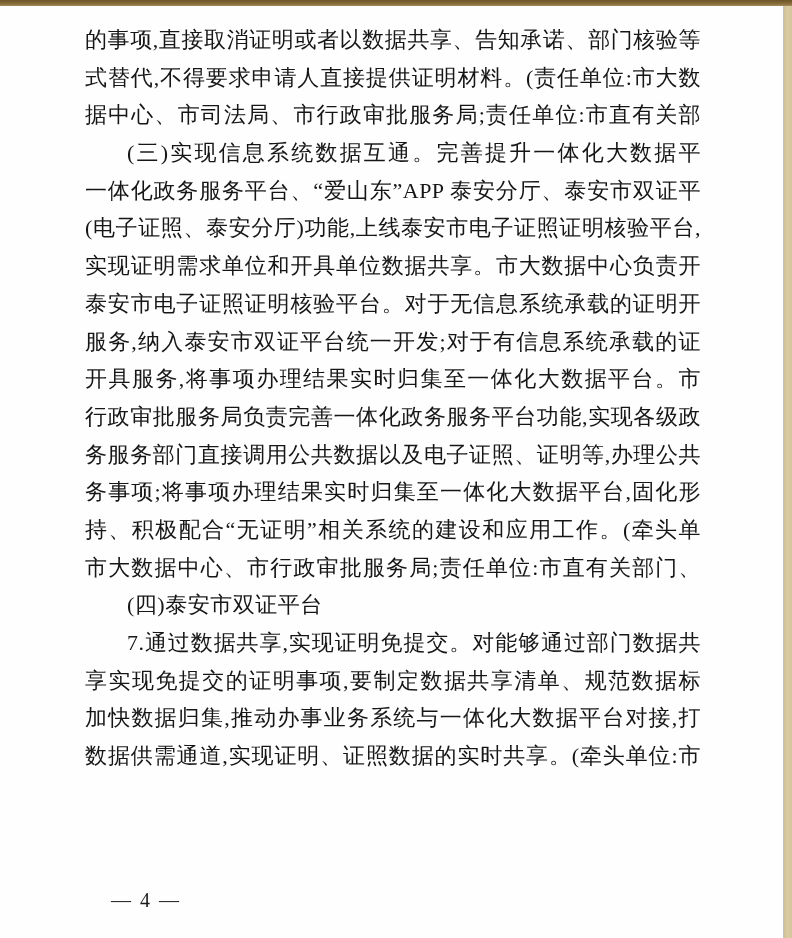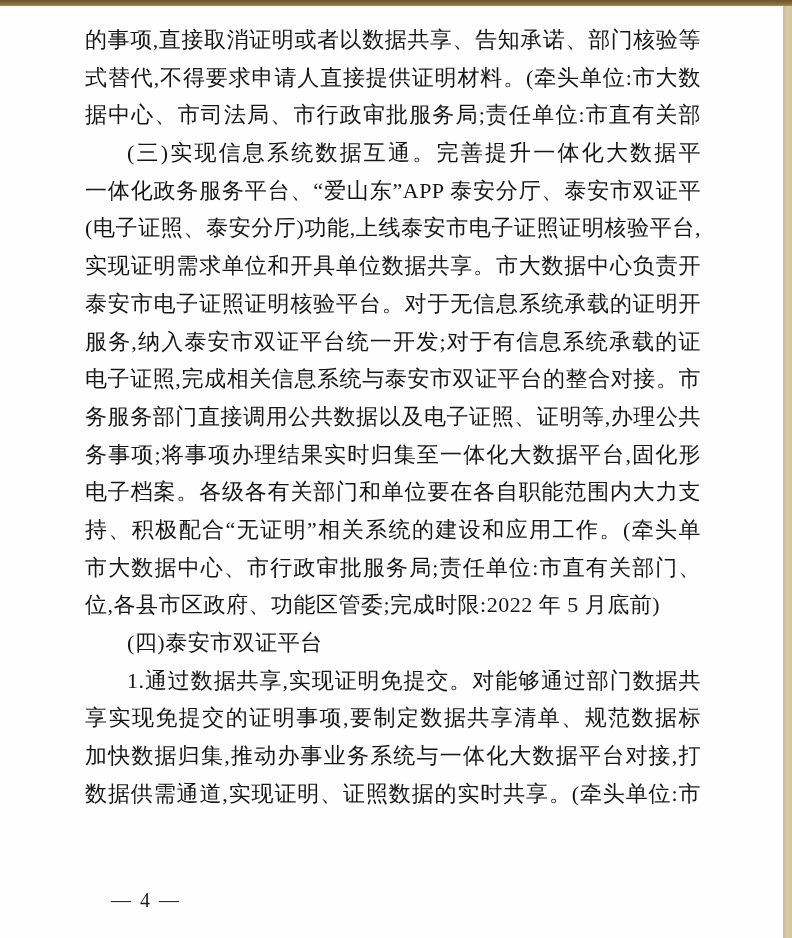--- a/index.html
+++ b/index.html
@@ -64,35 +64,34 @@
   }
 </style>
 </head>
 <body>
 
 <div class="scan">
   <div class="top-bar"></div>
   <div class="right-strip"></div>
   <div class="text-block">
       <div class="line justify">的事项,直接取消证明或者以数据共享、告知承诺、部门核验等方</div>
-      <div class="line justify">式替代,不得要求申请人直接提供证明材料。(牵头单位:市大数</div>
+      <div class="line justify">式替代,不得要求申请人直接提供证明材料。(责任单位:市大数</div>
       <div class="line justify">据中心、市司法局、市行政审批服务局;责任单位:市直有关部门、</div>
       <div class="line indent justify">(三)实现信息系统数据互通。完善提升一体化大数据平台、</div>
       <div class="line justify">一体化政务服务平台、“爱山东”APP 泰安分厅、泰安市双证平台</div>
       <div class="line justify">(电子证照、泰安分厅)功能,上线泰安市电子证照证明核验平台,</div>
       <div class="line justify">实现证明需求单位和开具单位数据共享。市大数据中心负责开发</div>
       <div class="line justify">泰安市电子证照证明核验平台。对于无信息系统承载的证明开具</div>
       <div class="line justify">服务,纳入泰安市双证平台统一开发;对于有信息系统承载的证明</div>
-      <div class="line justify">电子证照,完成相关信息系统与泰安市双证平台的整合对接。市</div>
+      <div class="line justify">开具服务,将事项办理结果实时归集至一体化大数据平台。市</div>
+      <div class="line justify">行政审批服务局负责完善一体化政务服务平台功能,实现各级政</div>
       <div class="line justify">务服务部门直接调用公共数据以及电子证照、证明等,办理公共服</div>
       <div class="line justify">务事项;将事项办理结果实时归集至一体化大数据平台,固化形成</div>
-      <div class="line justify">电子档案。各级各有关部门和单位要在各自职能范围内大力支</div>
       <div class="line justify">持、积极配合“无证明”相关系统的建设和应用工作。(牵头单位:</div>
       <div class="line justify">市大数据中心、市行政审批服务局;责任单位:市直有关部门、单</div>
-      <div class="line">位,各县市区政府、功能区管委;完成时限:2022 年 5 月底前)</div>
       <div class="line indent">(四)泰安市双证平台</div>
-      <div class="line indent justify">1.通过数据共享,实现证明免提交。对能够通过部门数据共</div>
+      <div class="line indent justify">7.通过数据共享,实现证明免提交。对能够通过部门数据共</div>
       <div class="line justify">享实现免提交的证明事项,要制定数据共享清单、规范数据标准、</div>
       <div class="line justify">加快数据归集,推动办事业务系统与一体化大数据平台对接,打通</div>
       <div class="line justify">数据供需通道,实现证明、证照数据的实时共享。(牵头单位:市大</div>
     </div>
   <div class="page-number">— 4 —</div>
 </div>
 
 </body></html>

